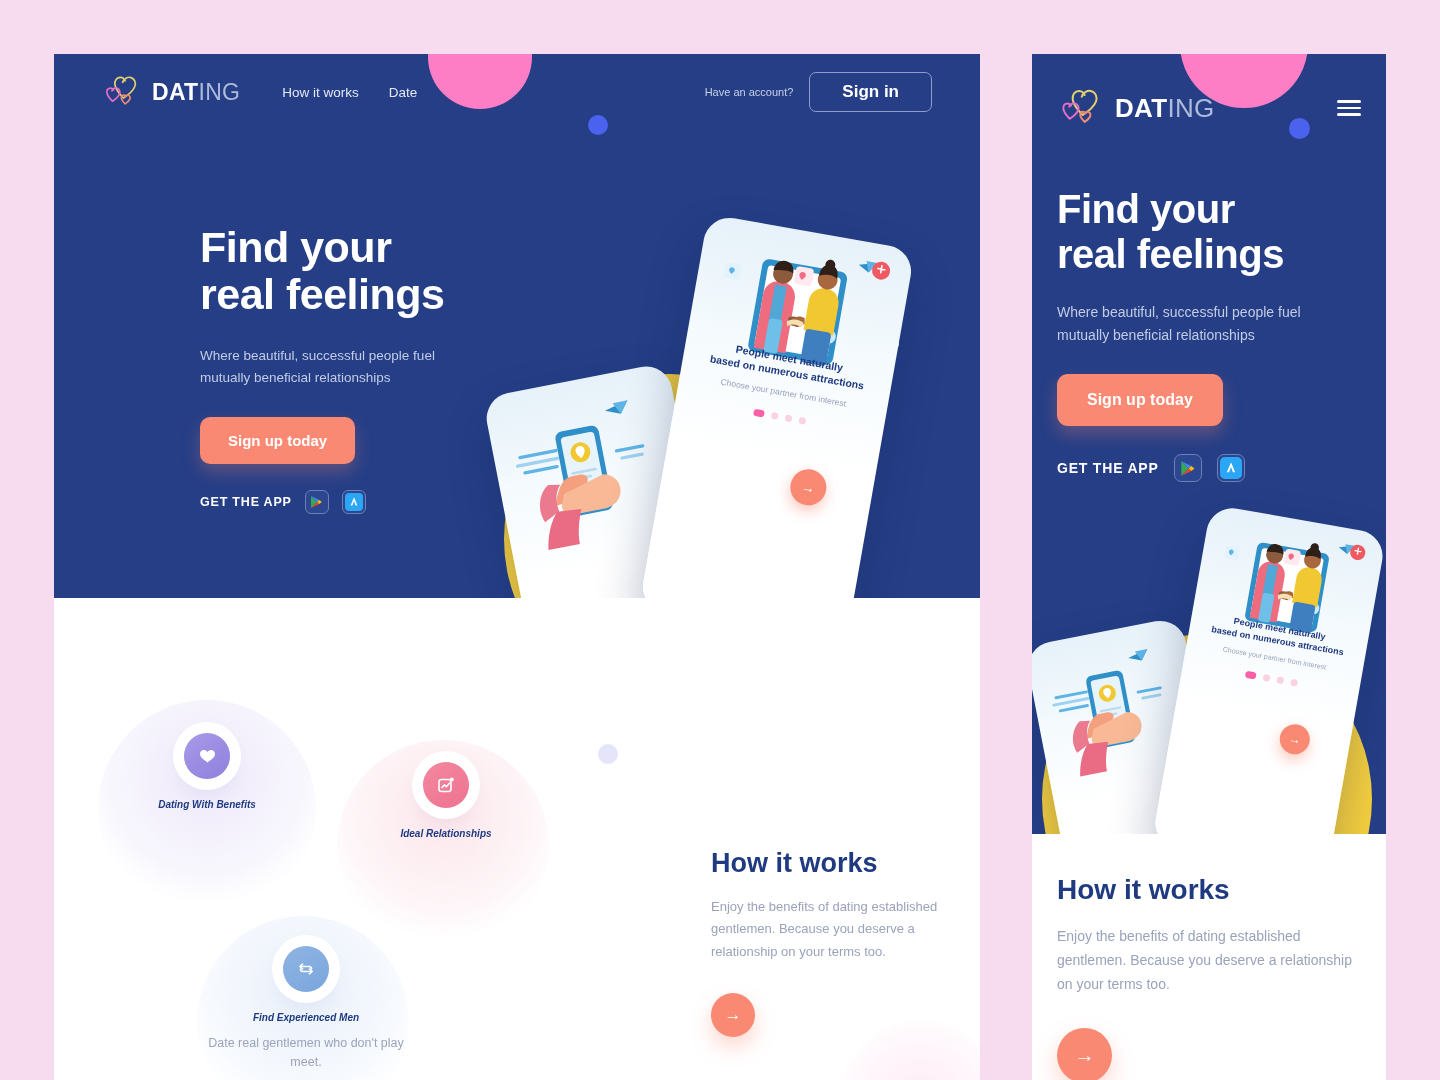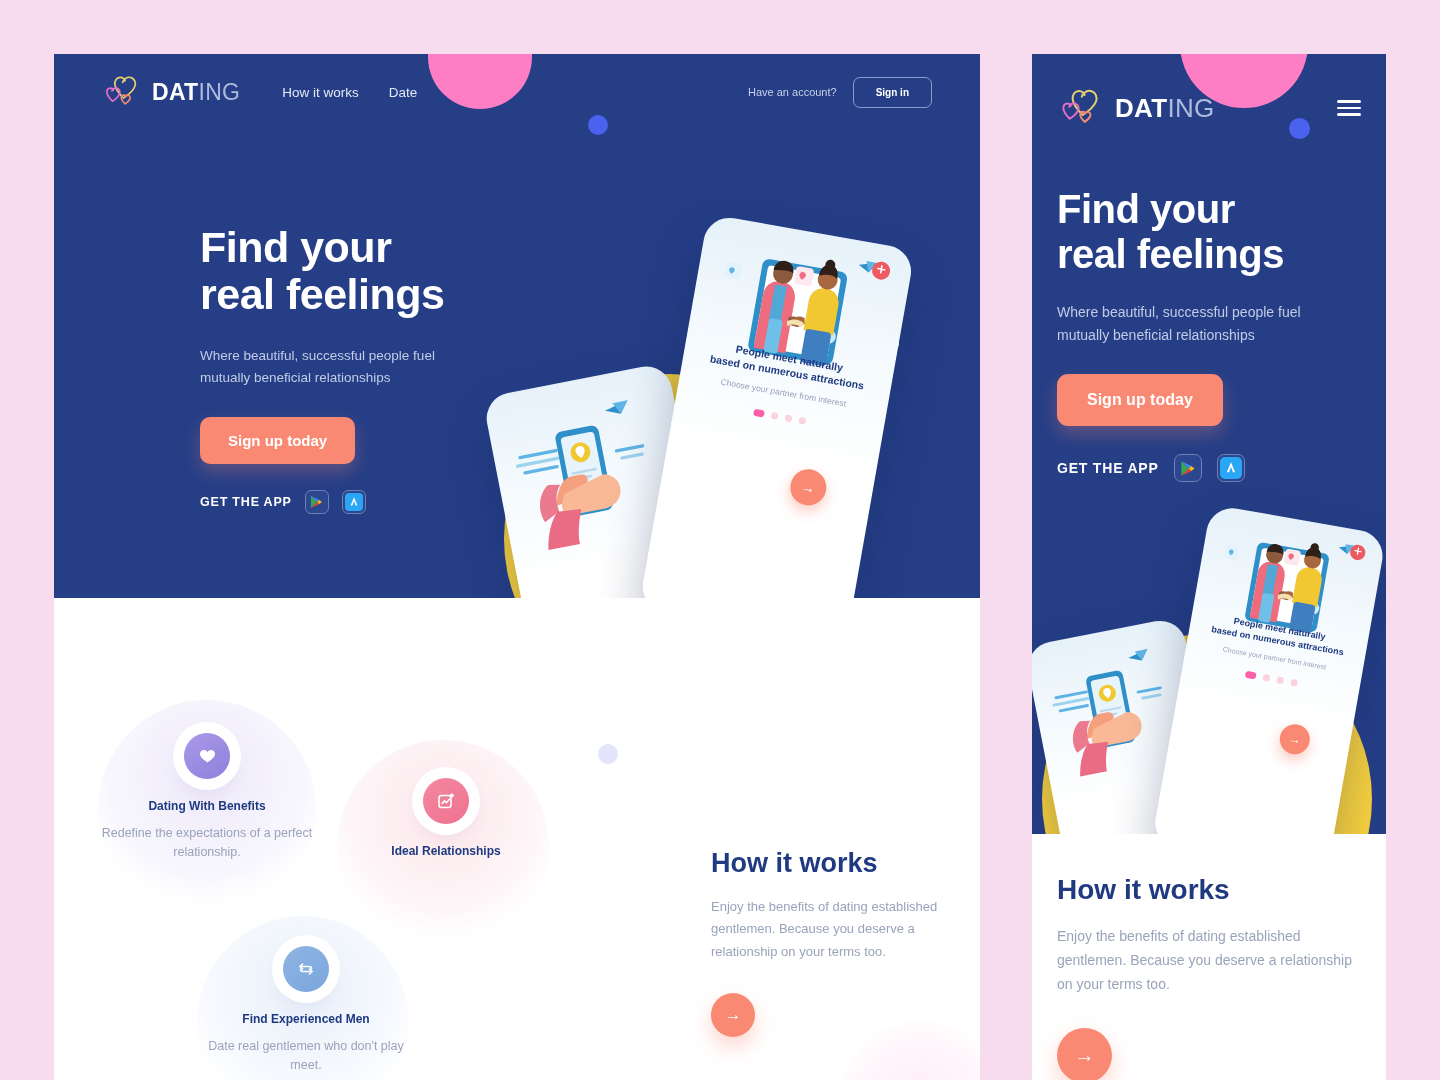--- a/index.html
+++ b/index.html
@@ -88,23 +88,23 @@
     display: flex;
     align-items: center;
     gap: 16px;
   }
   .have-account { color: #c7d0e8; font-size: 11px; white-space: nowrap; }
   .signin-btn {
     border: 1.4px solid #8c9ccb;
     border-radius: 7px;
     background: transparent;
     color: #ffffff;
-    font-size: 10px;
+    font-size: 17px;
     font-weight: 700;
-    padding: 9px 22px;
+    padding: 9px 32px;
     font-family: inherit;
     cursor: pointer;
     white-space: nowrap;
   }
 
   
   .hero-copy { position: absolute; left: 146px; top: 170px; width: 400px; z-index: 10; }
   .hero-title {
     color: #ffffff;
     font-size: 43px;
@@ -276,23 +276,24 @@
     margin: 0 auto 20px;
     display: flex; align-items: center; justify-content: center;
     color: #ffffff;
     box-shadow: 0 0 0 11px #ffffff, 0 10px 22px rgba(100,100,160,0.14);
   }
   .feature-icon.purple { background: linear-gradient(145deg,#a99ae8,#8e7fdd); }
   .feature-icon.rose { background: linear-gradient(145deg,#f3889f,#ef7290); }
   .feature-icon.blue { background: linear-gradient(145deg,#8fb4e3,#7aa6dd); }
   .feature-title {
     color: #1f3a80;
-    font-size: 12px;
+    font-size: 10px;
     font-weight: 700;
     margin-bottom: 11px;
+    font-style: italic;
   }
   .feature-desc {
     color: #9aa3bb;
     font-size: 12.5px;
     line-height: 1.52;
   }
 
   .howitworks {
     position: absolute;
     left: 657px; top: 250px;
@@ -580,24 +581,23 @@
     <div class="blob faint-pink-bottom"></div>
     <div class="mini-dot lav"></div>
 
     <div class="feature-card" style="left:44px; top:135px;">
       <div class="feature-icon purple">
         <svg width="17" height="16" viewBox="0 0 17 16">
             <path d="M8.5 14.4C4.2 11.2 1 9 1 5.9 1 3.6 2.8 2 4.9 2c1.4 0 2.8.8 3.6 2 .8-1.2 2.2-2 3.6-2C14.2 2 16 3.6 16 5.9c0 3.1-3.2 5.3-7.5 8.5z" fill="#fff"></path>
           </svg>
       </div>
       <div class="feature-title">Dating With Benefits</div>
-      <div class="feature-desc">Redefine the expectations of a perfect relationship.</div>
-    </div>
-
-    <div class="feature-card" style="left:283px; top:180px;">
+    </div>
+
+    <div class="feature-card" style="left:283px; top:164px;">
       <div class="feature-icon rose">
         <svg width="18" height="18" viewBox="0 0 18 18" fill="none">
             <rect x="2" y="3.5" width="12" height="12" rx="2.5" stroke="#fff" stroke-width="1.6"></rect>
             <path d="M5 11.5l2.6-2.6 1.8 1.8L12.6 7" stroke="#fff" stroke-width="1.6" stroke-linecap="round" stroke-linejoin="round"></path>
             <circle cx="14.8" cy="3.6" r="2" fill="#fff"></circle>
           </svg>
       </div>
       <div class="feature-title">Ideal Relationships</div>
     </div>
 

